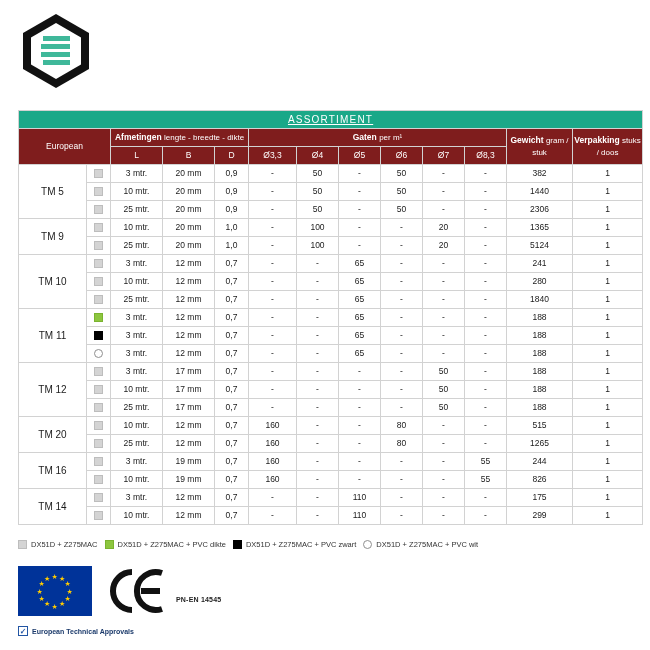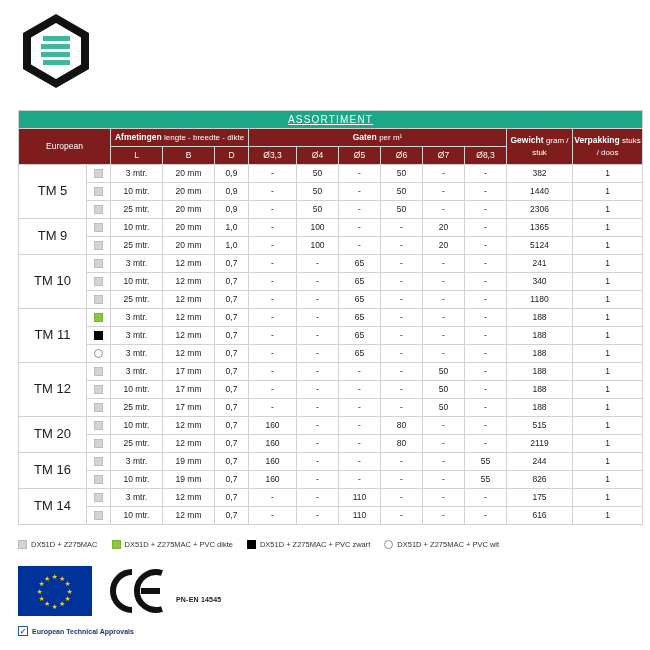--- a/index.html
+++ b/index.html
@@ -68,21 +68,21 @@
     display: block;
     line-height: 1.35;
   }
   .hdr .two-line .l1 { font-weight: bold; }
   .hdr .two-line .l2 { font-weight: normal; font-size: 8px; }
 
   td.art {
     text-align: left;
     padding-left: 8px;
     font-weight: bold;
-    font-size: 13px;
+    font-size: 10px;
     border-left: 1px solid #d2d2d2;
   }
   td.swatchcell {
     width: 22px;
   }
   .sw {
     display: inline-block;
     width: 9px;
     height: 9px;
     vertical-align: middle;
@@ -100,21 +100,21 @@
   
   .legend {
     position: absolute;
     left: 18px;
     top: 540px;
     width: 620px;
     font-size: 7.5px;
     color: #333;
     display: flex;
     align-items: center;
-    gap: 14px;
+    gap: 7px;
   }
   .legend .item { display: flex; align-items: center; gap: 4px; white-space: nowrap; }
 
   
   .marks {
     position: absolute;
     left: 18px;
     top: 566px;
     width: 330px;
     height: 68px;
@@ -340,35 +340,35 @@
           <td class="swatchcell"><span class="sw grey"></span></td>
           <td>10 mtr.</td>
           <td>12 mm</td>
           <td>0,7</td>
           <td>-</td>
           <td>-</td>
           <td>65</td>
           <td>-</td>
           <td>-</td>
           <td>-</td>
-          <td>340</td>
+          <td>280</td>
           <td>1</td>
         </tr>
         <tr>
           <td class="swatchcell"><span class="sw grey"></span></td>
           <td>25 mtr.</td>
           <td>12 mm</td>
           <td>0,7</td>
           <td>-</td>
           <td>-</td>
           <td>65</td>
           <td>-</td>
           <td>-</td>
           <td>-</td>
-          <td>1180</td>
+          <td>1840</td>
           <td>1</td>
         </tr>
         <tr class="grp-top">
           <td class="art" rowspan="3">TM 11</td>
           <td class="swatchcell"><span class="sw green"></span></td>
           <td>3 mtr.</td>
           <td>12 mm</td>
           <td>0,7</td>
           <td>-</td>
           <td>-</td>
@@ -469,21 +469,21 @@
           <td class="swatchcell"><span class="sw grey"></span></td>
           <td>25 mtr.</td>
           <td>12 mm</td>
           <td>0,7</td>
           <td>160</td>
           <td>-</td>
           <td>-</td>
           <td>80</td>
           <td>-</td>
           <td>-</td>
-          <td>2119</td>
+          <td>1265</td>
           <td>1</td>
         </tr>
         <tr class="grp-top">
           <td class="art" rowspan="2">TM 16</td>
           <td class="swatchcell"><span class="sw grey"></span></td>
           <td>3 mtr.</td>
           <td>19 mm</td>
           <td>0,7</td>
           <td>160</td>
           <td>-</td>
@@ -527,21 +527,21 @@
           <td class="swatchcell"><span class="sw grey"></span></td>
           <td>10 mtr.</td>
           <td>12 mm</td>
           <td>0,7</td>
           <td>-</td>
           <td>-</td>
           <td>110</td>
           <td>-</td>
           <td>-</td>
           <td>-</td>
-          <td>616</td>
+          <td>299</td>
           <td>1</td>
         </tr>
       </tbody>
   </table>
 </div>
 
 <div class="legend">
     <div class="item">
       <span class="sw grey"></span>
       <span>DX51D + Z275MAC</span>

